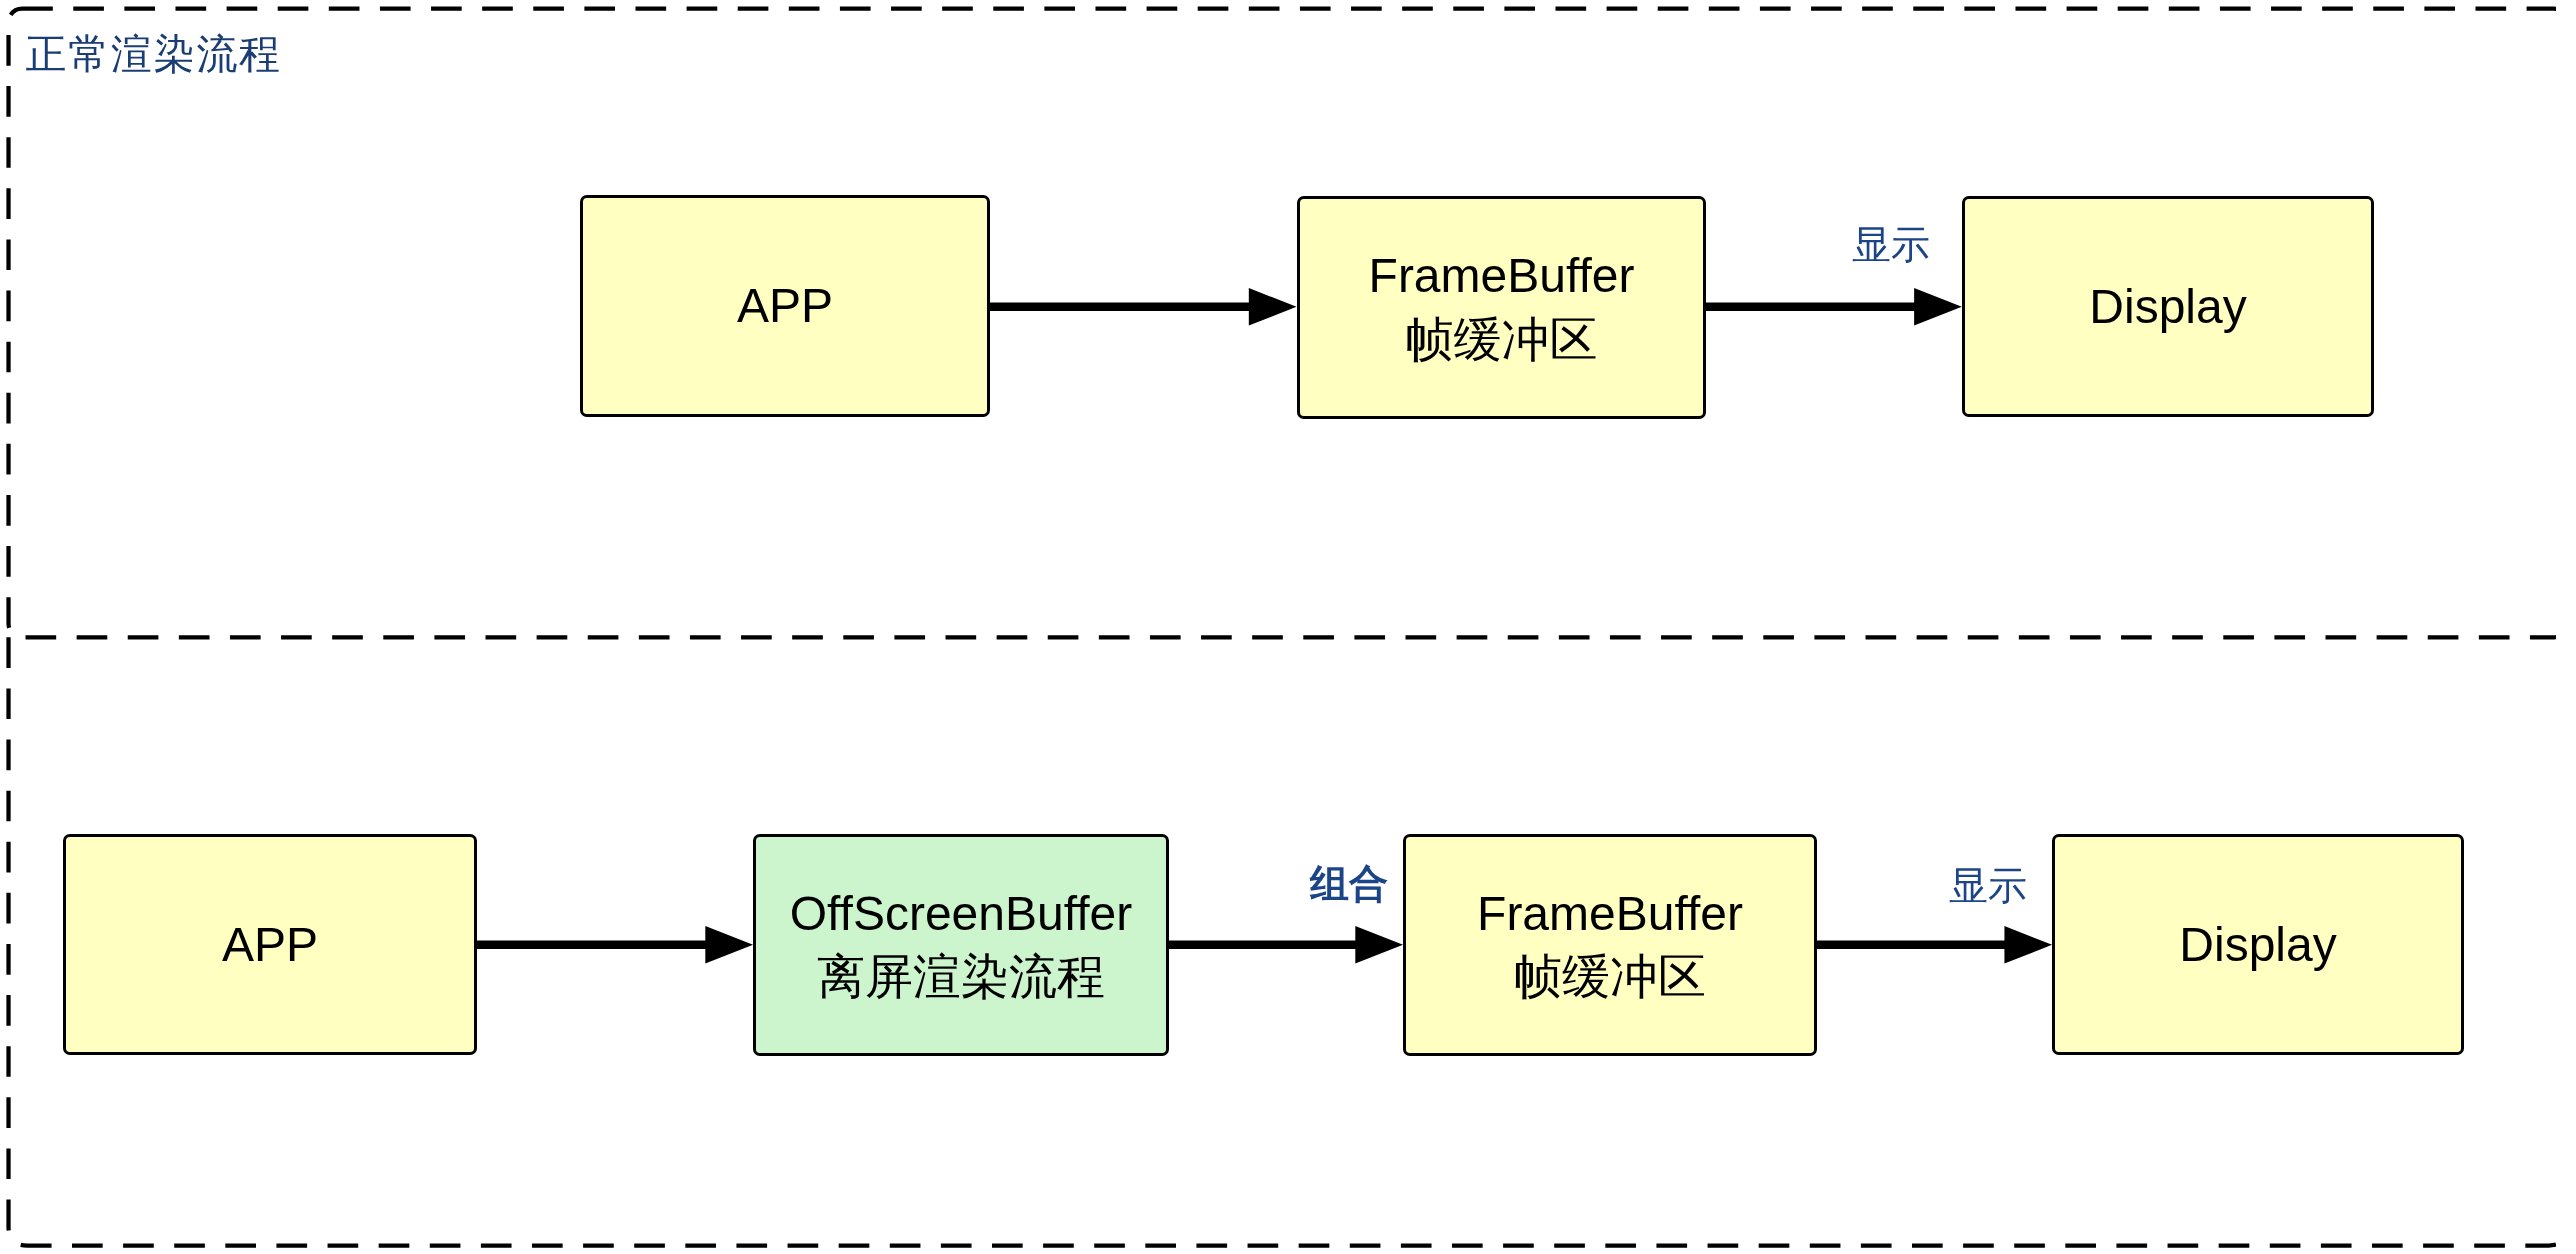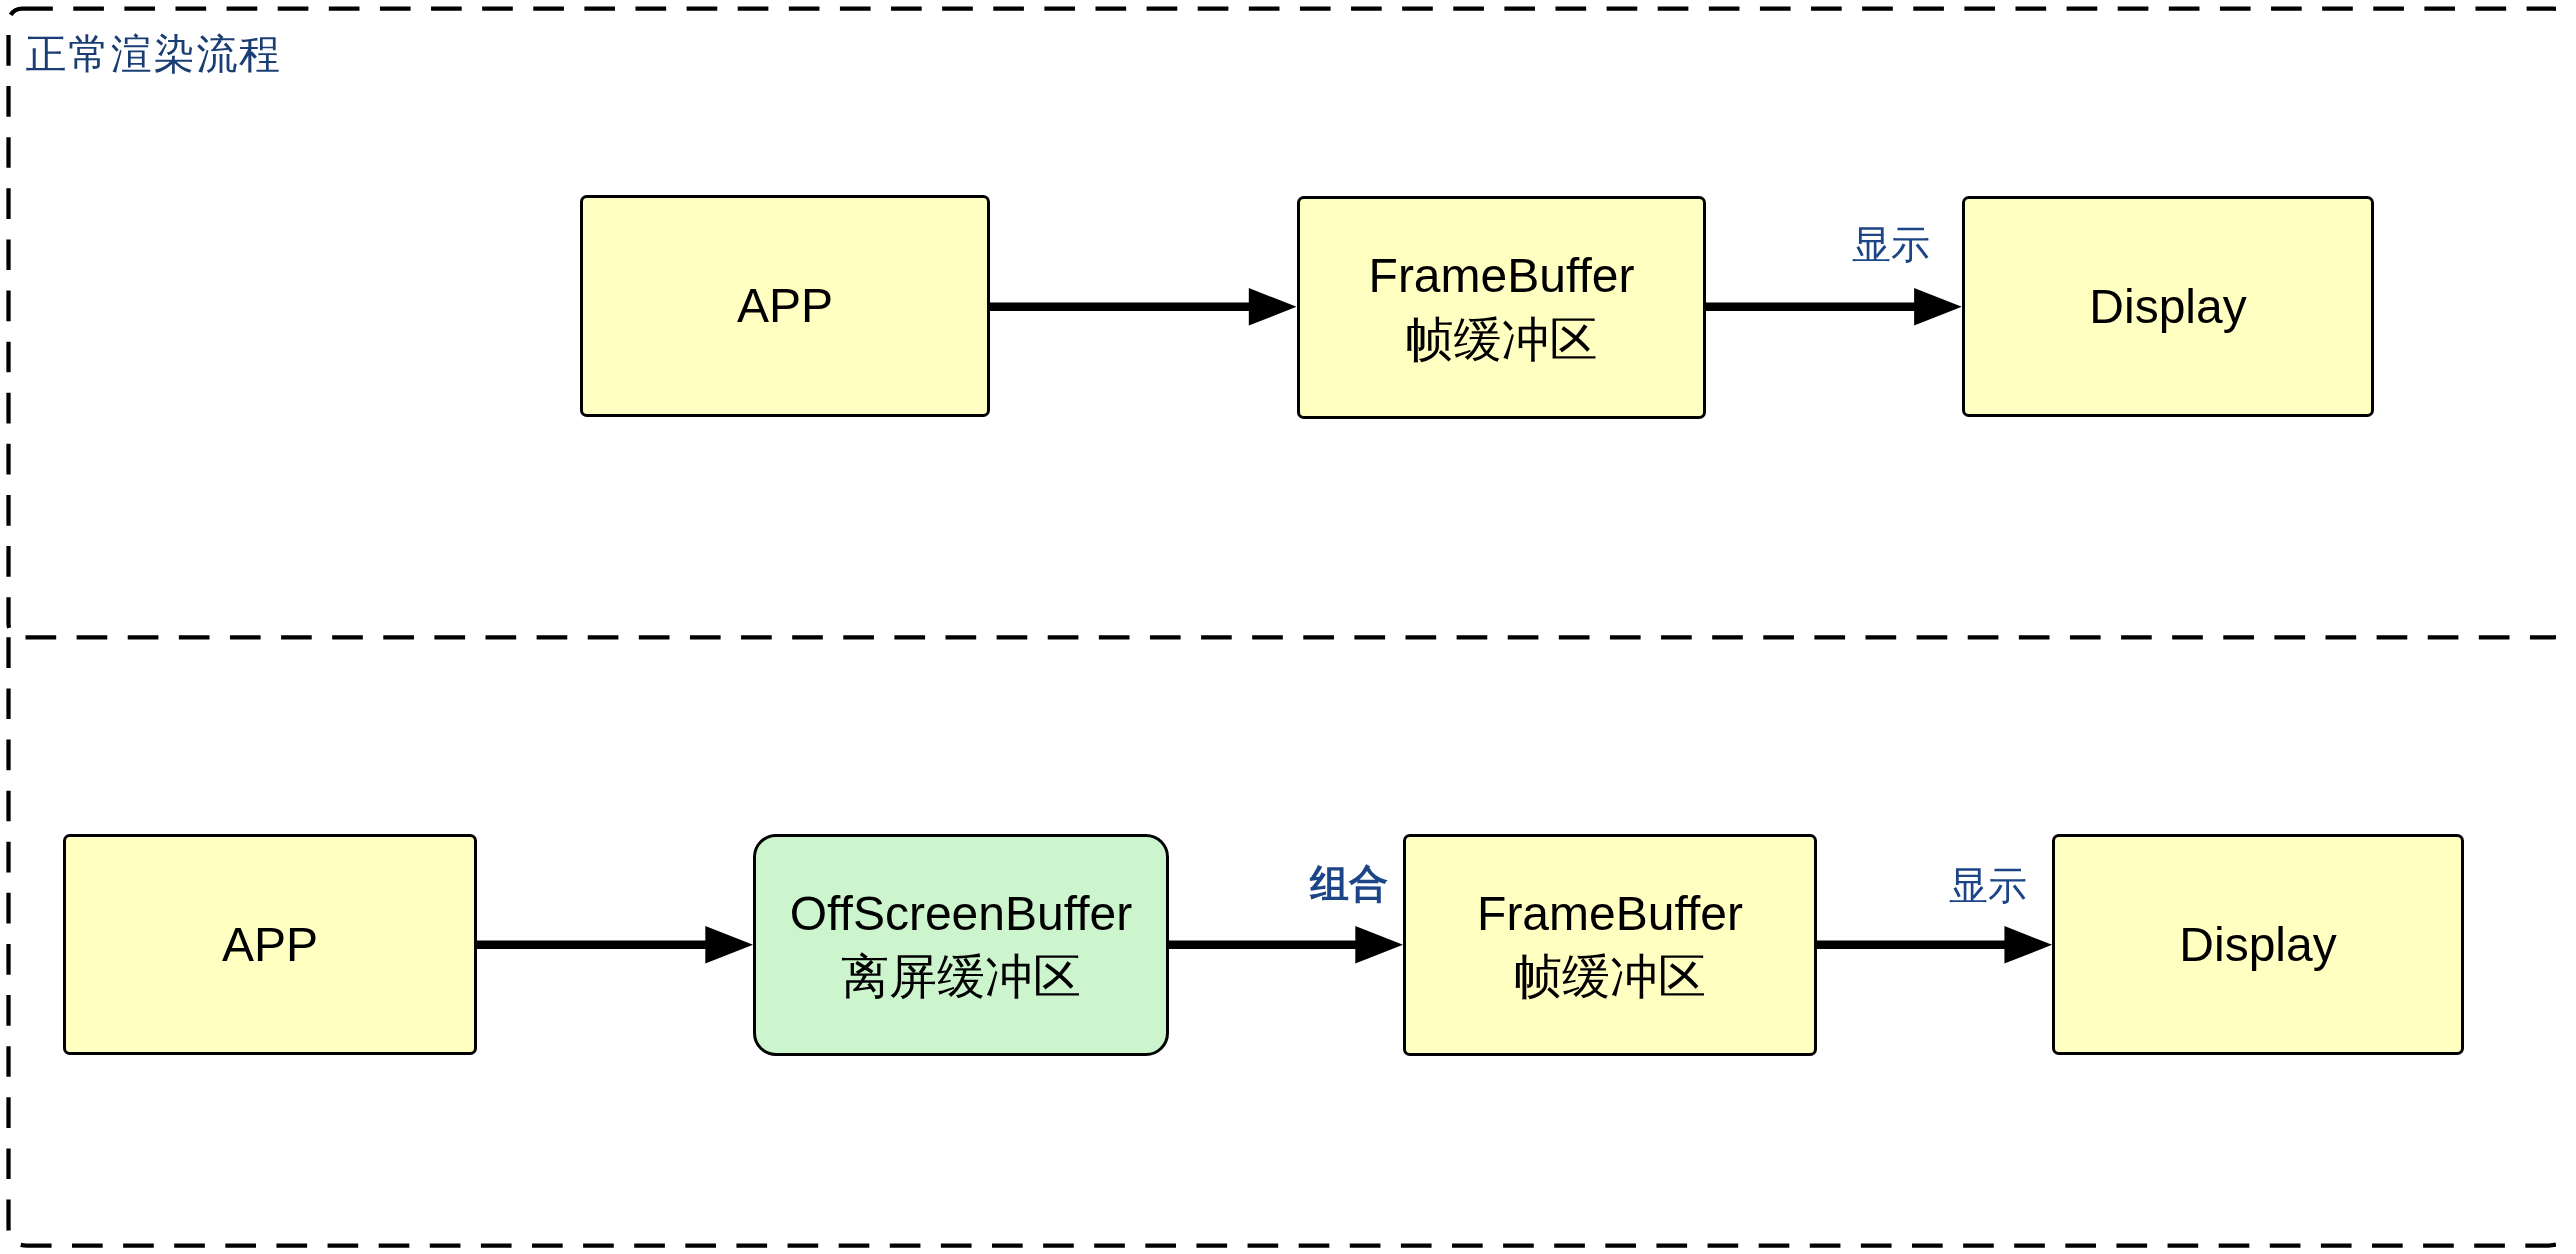--- a/index.html
+++ b/index.html
@@ -117,23 +117,23 @@
     <span>Display</span>
 
   </div>
 
   <div class="edge-label" style="left:1743px; top:218px;">显示</div>
 
   <div class="node" style="left:63px; top:834px; width:414px; height:221px;">
     <span>APP</span>
 
   </div>
-  <div class="node green" style="left:753px; top:834px; width:416px; height:222px;border-radius:23px;">
+  <div class="node green" style="left:753px; top:834px; width:416px; height:222px;">
     <span>OffScreenBuffer</span>
-    <span>离屏缓冲区</span>
+    <span>离屏渲染流程</span>
   </div>
   <div class="node" style="left:1403px; top:834px; width:414px; height:222px;">
     <span>FrameBuffer</span>
     <span>帧缓冲区</span>
   </div>
   <div class="node" style="left:2052px; top:834px; width:412px; height:221px;">
     <span>Display</span>
 
   </div>
 

